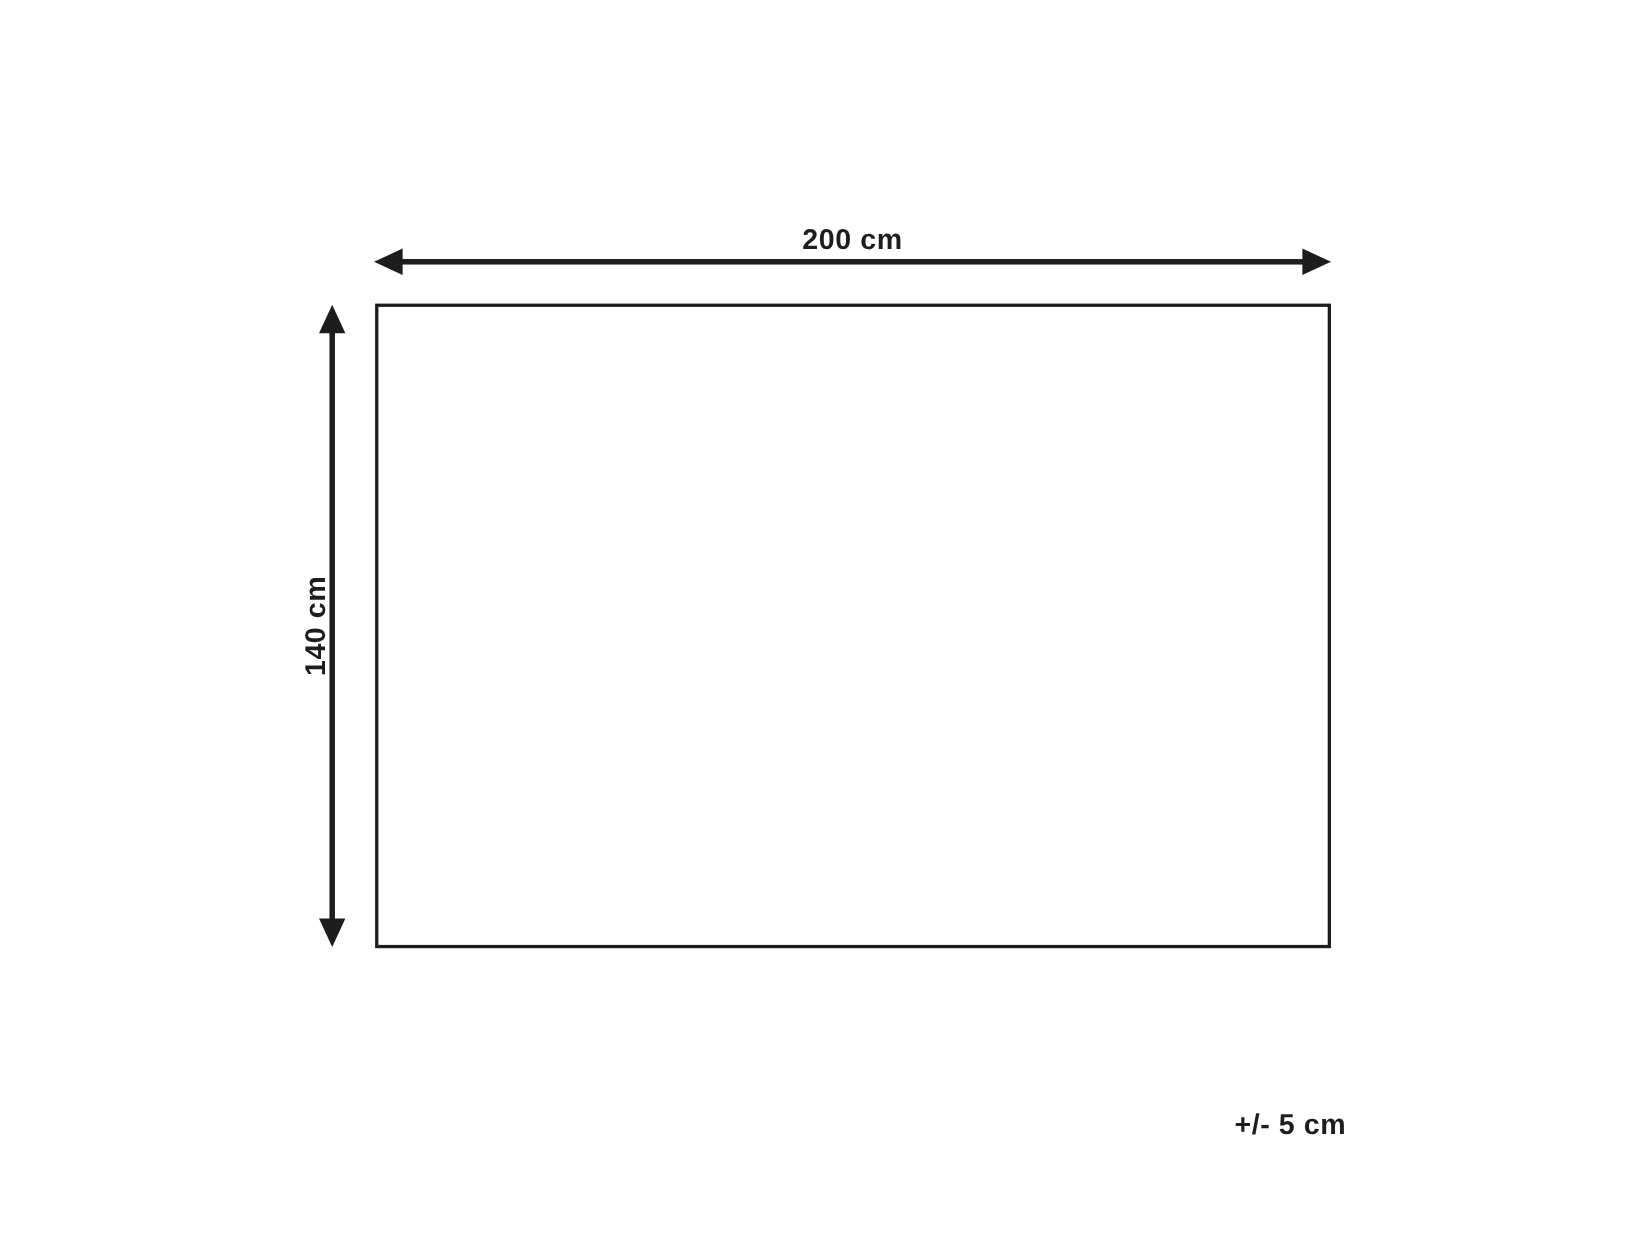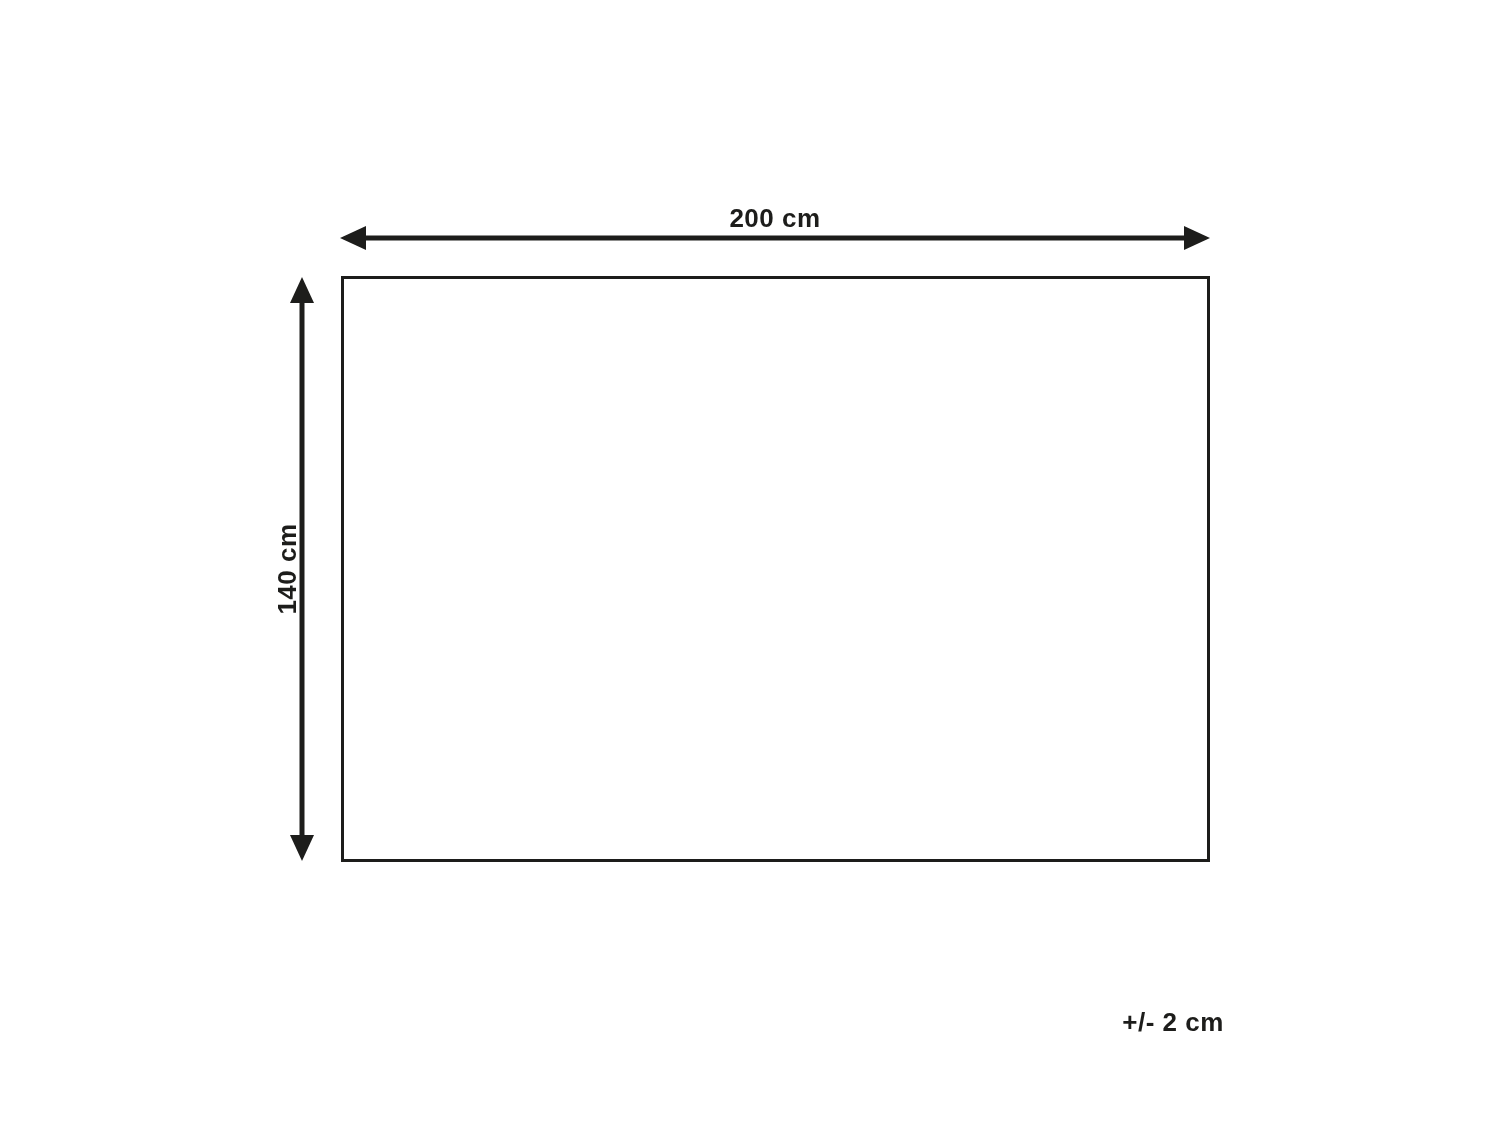--- a/index.html
+++ b/index.html
@@ -77,15 +77,15 @@
       <rect x="299.5" y="299" width="5" height="540"></rect>
       <polygon points="302,277 290,303 314,303"></polygon>
       <polygon points="302,861 290,835 314,835"></polygon>
     </g>
   </svg>
 
   <div class="dim-label width-label">200 cm</div>
 
   <div class="dim-label height-label">140 cm</div>
 
-  <div class="dim-label tolerance-label">+/- 2 cm</div>
+  <div class="dim-label tolerance-label">+/- 5 cm</div>
 
 </div>
 
 </body></html>

